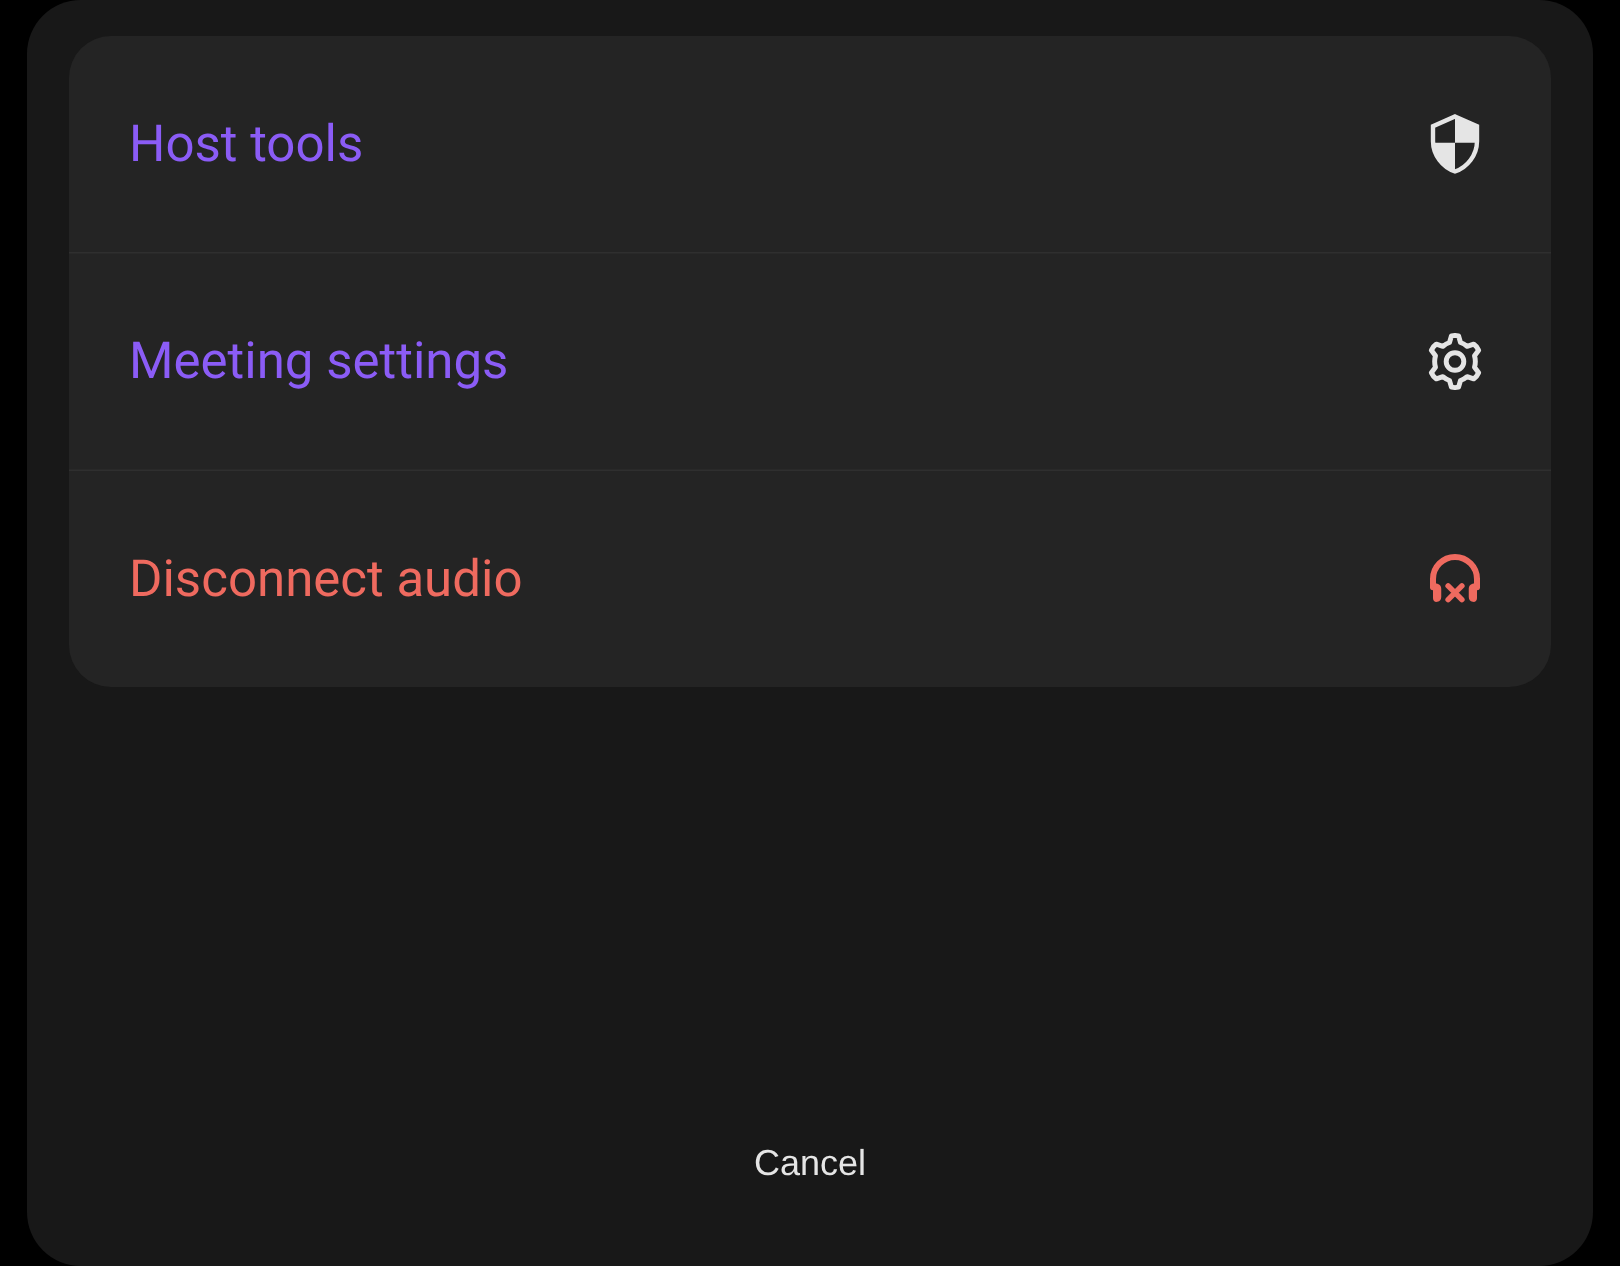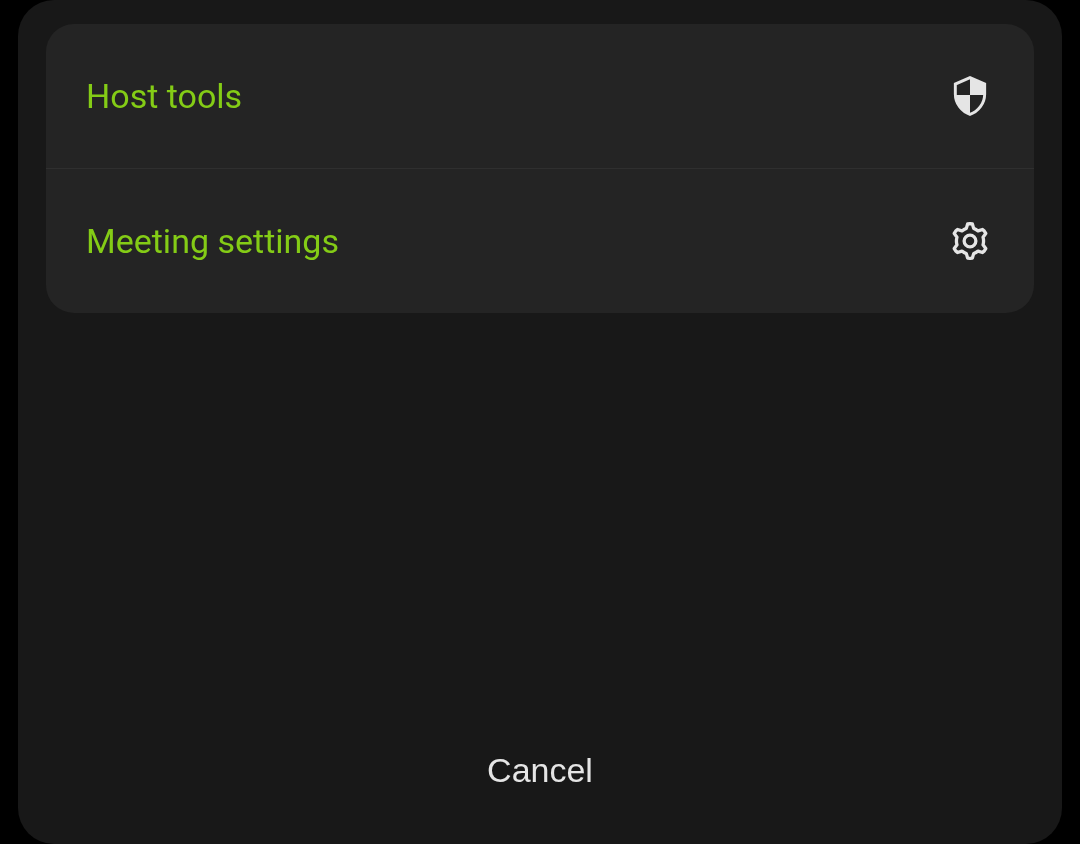--- a/index.html
+++ b/index.html
@@ -38,21 +38,21 @@
       padding: 48px 40px;
       cursor: pointer;
       border-bottom: 1px solid rgba(255, 255, 255, 0.05);
     }
     .menu-item:last-child {
       border-bottom: none;
     }
     .menu-label {
       font-size: 34px;
       font-weight: 400;
-      color: #84cc16;
+      color: #8b5cf6;
     }
     .menu-label.destructive {
       color: #ef6a5f;
     }
     .icon-wrap {
       display: flex;
       align-items: center;
       justify-content: center;
       width: 48px;
       height: 48px;
@@ -62,21 +62,21 @@
       height: 44px;
     }
     .cancel-area {
       margin-top: auto;
       display: flex;
       align-items: center;
       justify-content: center;
       padding: 40px 0 30px 0;
     }
     .cancel-button {
-      font-size: 34px;
+      font-size: 24px;
       font-weight: 400;
       color: #e5e5e5;
       background: none;
       border: none;
       cursor: pointer;
     }
   </style>
 </head>
 <body>
 
@@ -101,20 +101,31 @@
       <span class="menu-label">Meeting settings</span>
       <span class="icon-wrap">
         <svg viewBox="0 0 24 24" fill="none" stroke="#e5e5e5" stroke-width="1.8" stroke-linejoin="round">
           <circle cx="12" cy="12" r="3.2"></circle>
           <path d="M12 2.5 L13.3 2.7 L14 5.1 C14.9 5.4 15.7 5.9 16.4 6.5 L18.8 5.7 L19.8 6.6 L20.6 7.9 L19.1 9.9 C19.3 10.6 19.4 11.3 19.4 12 C19.4 12.7 19.3 13.4 19.1 14.1 L20.6 16.1 L19.8 17.4 L18.8 18.3 L16.4 17.5 C15.7 18.1 14.9 18.6 14 18.9 L13.3 21.3 L12 21.5 L10.7 21.3 L10 18.9 C9.1 18.6 8.3 18.1 7.6 17.5 L5.2 18.3 L4.2 17.4 L3.4 16.1 L4.9 14.1 C4.7 13.4 4.6 12.7 4.6 12 C4.6 11.3 4.7 10.6 4.9 9.9 L3.4 7.9 L4.2 6.6 L5.2 5.7 L7.6 6.5 C8.3 5.9 9.1 5.4 10 5.1 L10.7 2.7 Z"></path>
         </svg>
       </span>
     </div>
 
 
+    <div class="menu-item">
+      <span class="menu-label destructive">Disconnect audio</span>
+      <span class="icon-wrap">
+        <svg viewBox="0 0 24 24" fill="none">
+          <path d="M4 15 V12 C4 7.6 7.6 4 12 4 C16.4 4 20 7.6 20 12 V15" stroke="#ef6a5f" stroke-width="2.2" stroke-linecap="round"></path>
+          <path d="M4 15 C4 14 4.8 13.5 5.6 13.7 C6.5 13.9 7 14.6 7 15.5 V18.5 C7 19.4 6.5 20.1 5.6 20.3 C4.8 20.5 4 20 4 19 Z" fill="#ef6a5f"></path>
+          <path d="M20 15 C20 14 19.2 13.5 18.4 13.7 C17.5 13.9 17 14.6 17 15.5 V18.5 C17 19.4 17.5 20.1 18.4 20.3 C19.2 20.5 20 20 20 19 Z" fill="#ef6a5f"></path>
+          <path d="M9.5 14.5 L14.5 19.5 M14.5 14.5 L9.5 19.5" stroke="#ef6a5f" stroke-width="2" stroke-linecap="round"></path>
+        </svg>
+      </span>
+    </div>
 
   </div>
 
   <div class="cancel-area">
     <button class="cancel-button">Cancel</button>
   </div>
 
 </div>
 
 </body></html>

